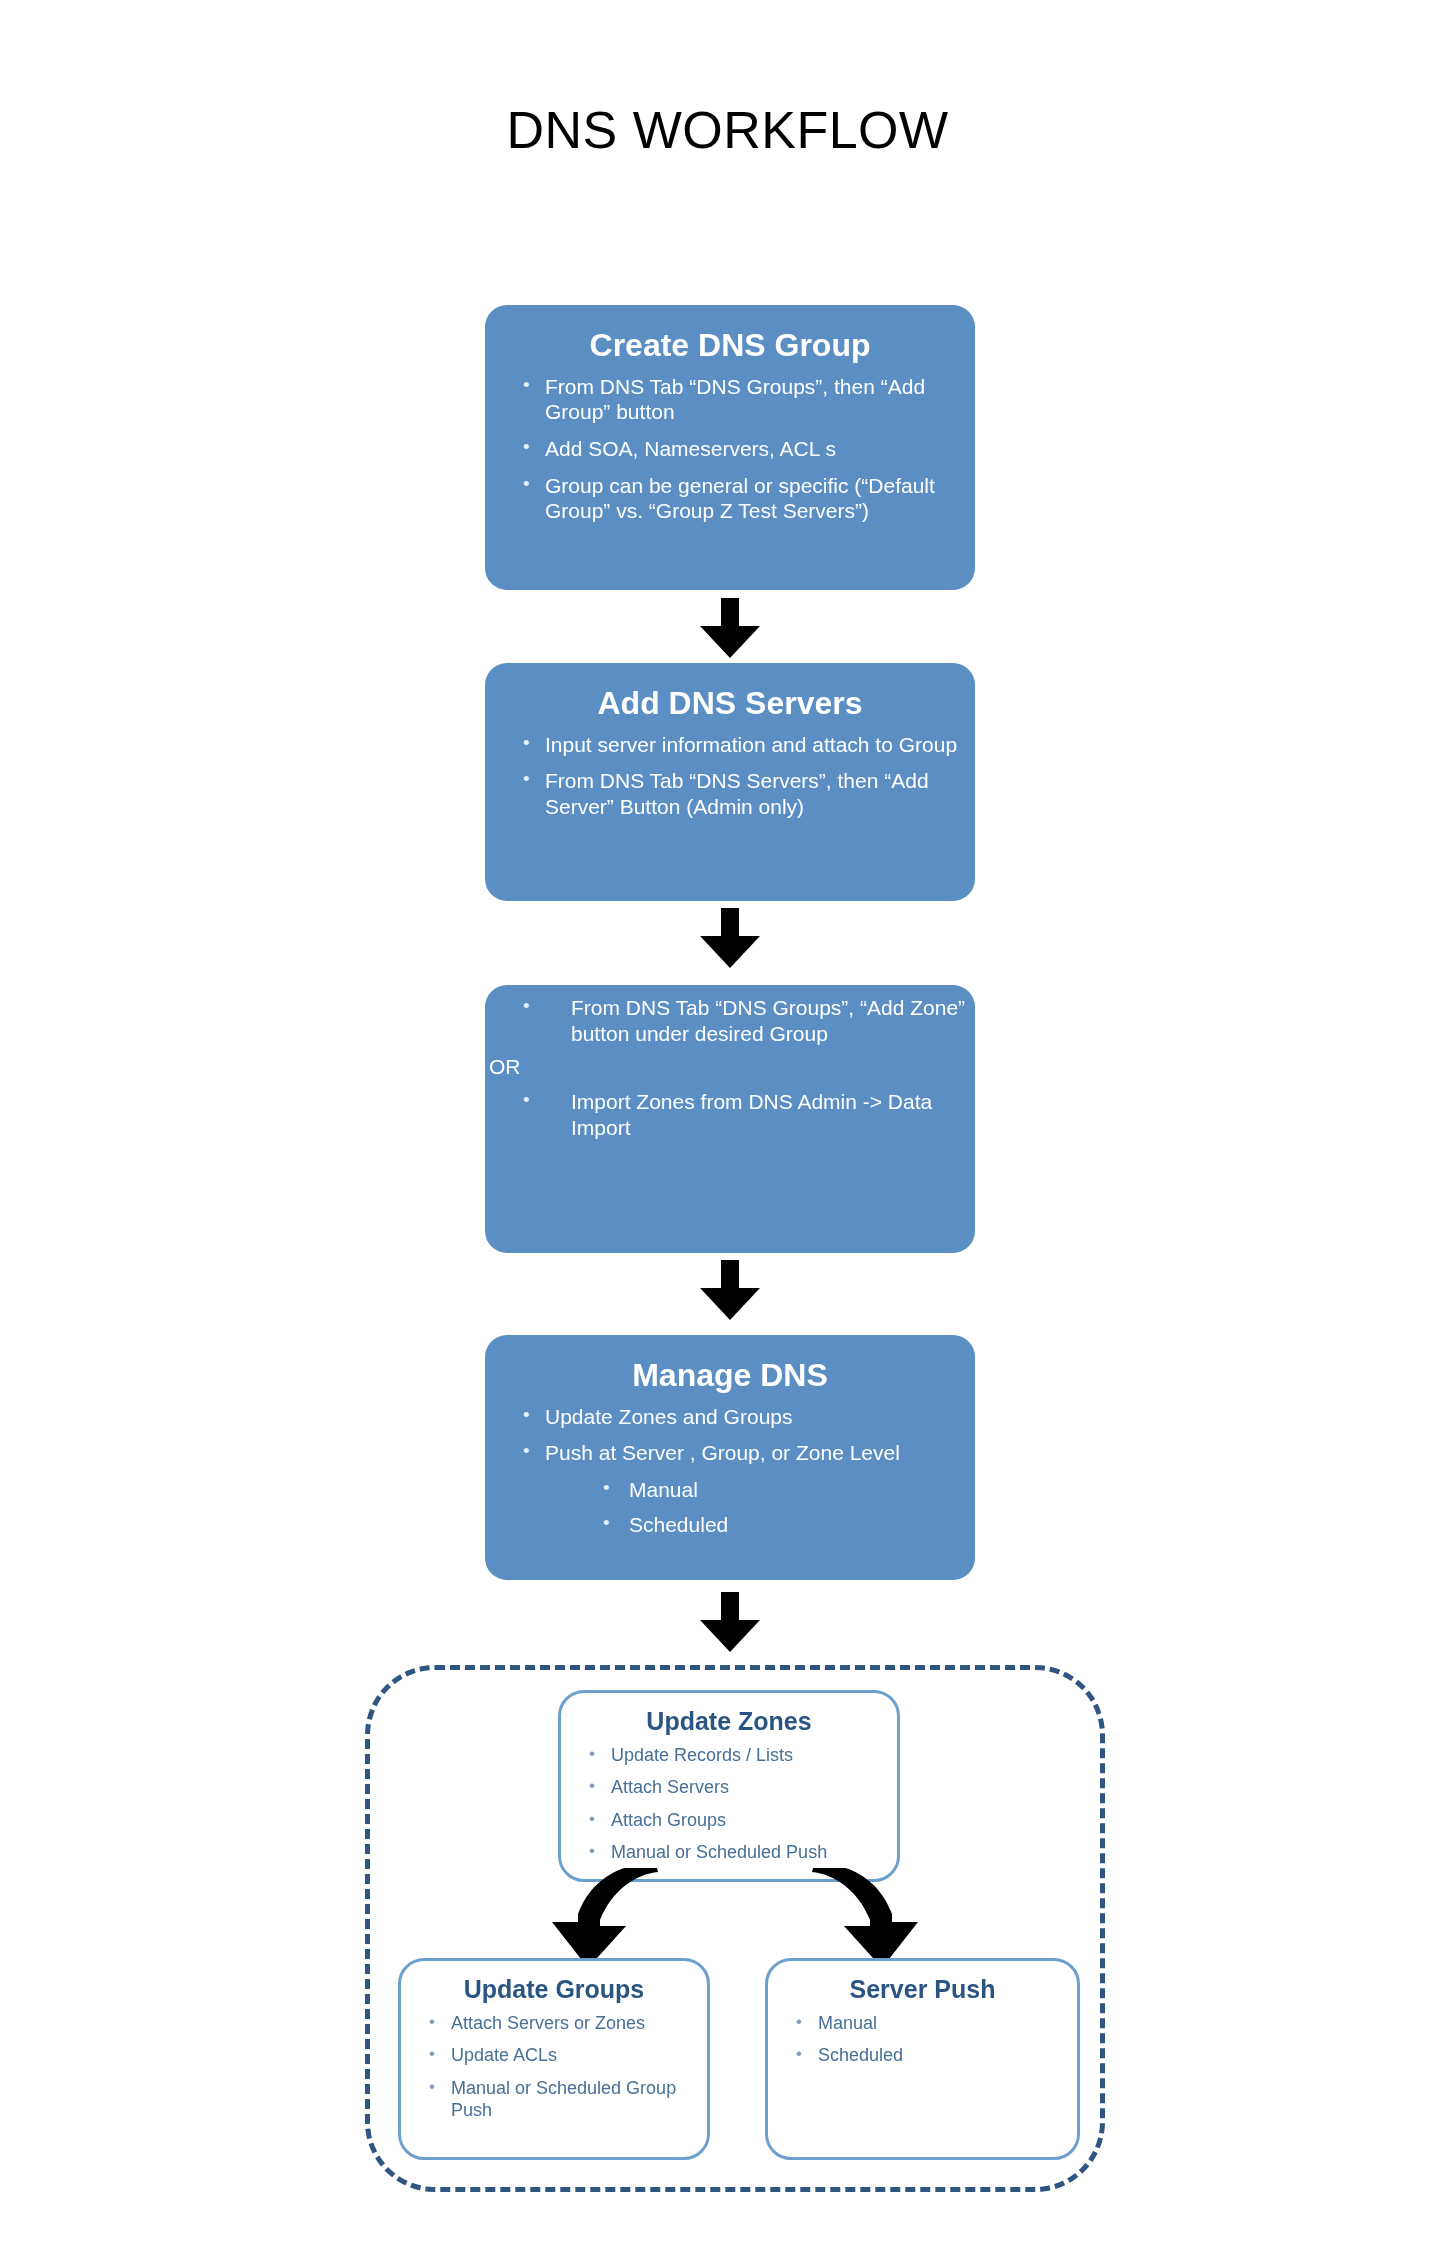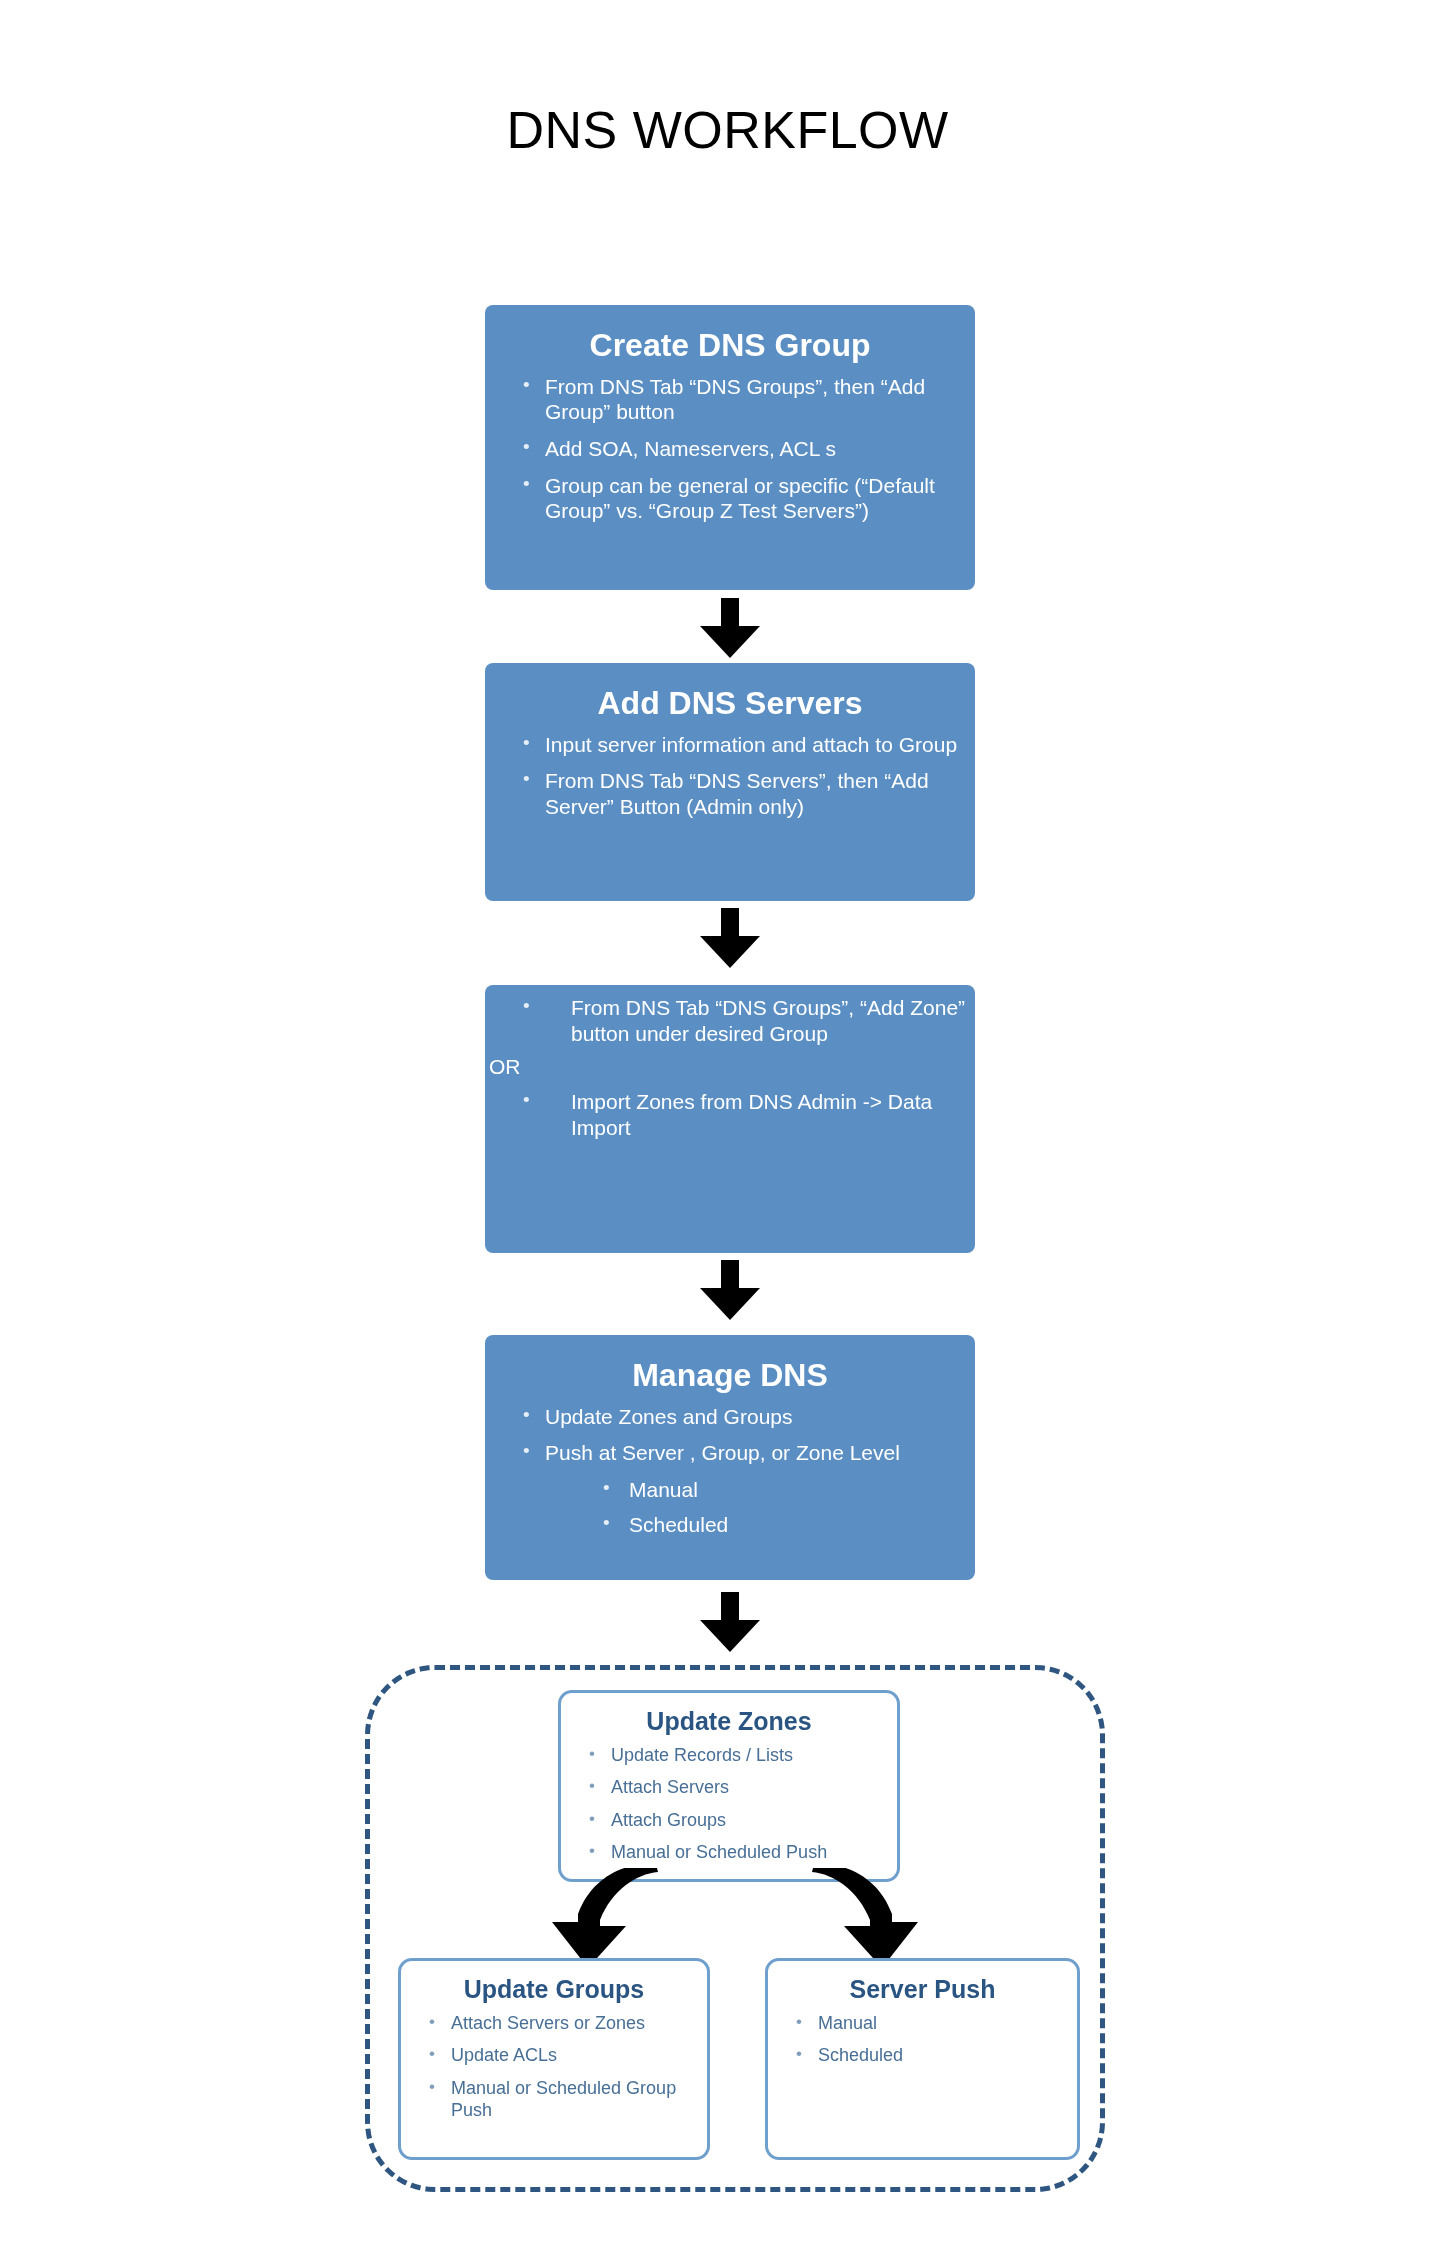--- a/index.html
+++ b/index.html
@@ -30,21 +30,21 @@
     font-weight: 400;
     color: #000000;
     letter-spacing: 0.5px;
     font-family: "Liberation Sans", sans-serif;
   }
 
   
   .stage {
     position: absolute;
     background: #5b8fc4;
-    border-radius: 8px;
+    border-radius: 22px;
     box-sizing: border-box;
     padding: 10px 0 0 0;
     color: #ffffff;
   }
   .stage-title {
     text-align: center;
     font-size: 32px;
     font-weight: bold;
     color: #ffffff;
     margin: 12px 0 10px 0;
@@ -89,21 +89,21 @@
     color: #ffffff;
     padding: 0 0 10px 4px;
     margin-top: -2px;
   }
 
   
   .subbox {
     position: absolute;
     background: #ffffff;
     border: 3px solid #6f9fcd;
-    border-radius: 14px;
+    border-radius: 26px;
     box-sizing: border-box;
     color: #2e5680;
   }
   .subbox-title {
     text-align: center;
     font-size: 25px;
     font-weight: bold;
     color: #2a5582;
     margin: 14px 0 8px 0;
   }

